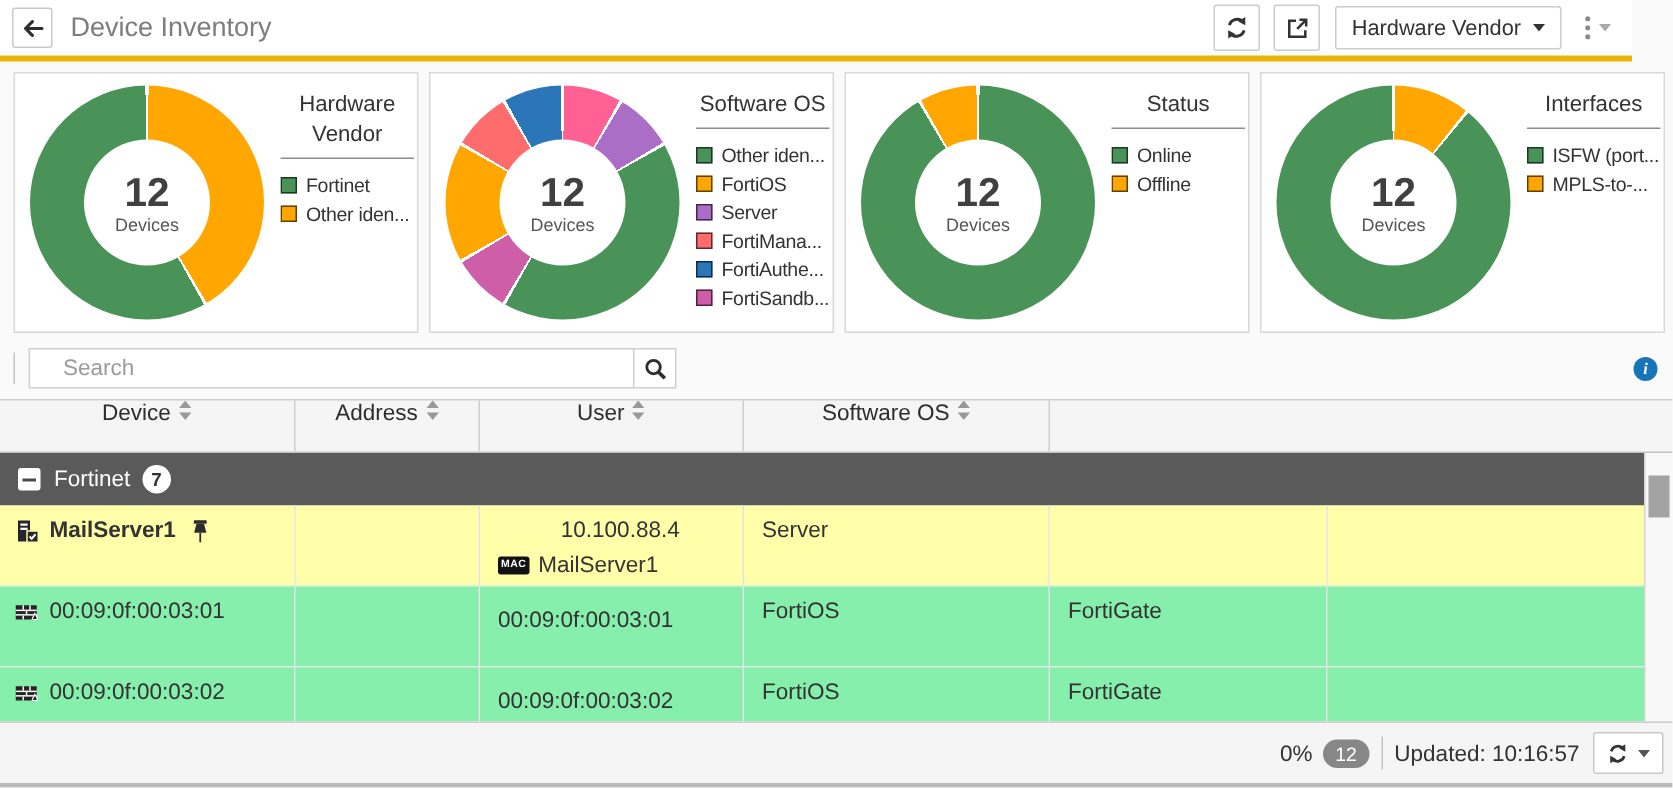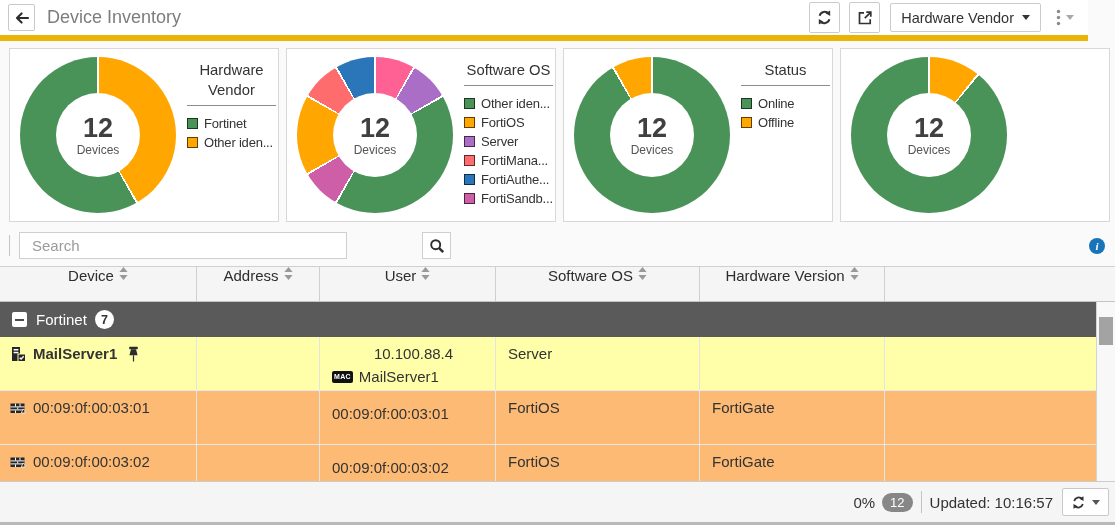--- a/index.html
+++ b/index.html
@@ -1,21 +1,21 @@
 <!DOCTYPE html>
 <html><head>
 <meta charset="utf-8">
 <style>
   * { margin:0; padding:0; box-sizing:border-box; }
   html,body { width:1115px; height:525px; overflow:hidden; }
   body { font-family:"Liberation Sans", sans-serif; background:#fafafa; color:#333; position:relative; }
 
   
   .topbar { position:absolute; top:0; left:0; width:1088px; height:41px; background:#fff;
-            border-bottom:6px solid #eab308; display:flex; align-items:center; padding:0 12px 0 8px;justify-content:center; }
+            border-bottom:4px solid #eab308; display:flex; align-items:center; padding:0 12px 0 8px;justify-content:center; }
   .back-btn { width:27px; height:27px; border:1px solid #c9c9c9; border-radius:2px; background:#fff;
               display:flex; align-items:center; justify-content:center; }
   .page-title { margin-left:12px; font-size:18px; color:#7d7d7d; }
   .tb-spacer { flex:1; }
   .icon-btn { width:31px; height:31px; border:1px solid #cccccc; border-radius:2px; background:#fff;
               display:flex; align-items:center; justify-content:center; margin-left:9px; }
   .dd-btn { height:29px; border:1px solid #cccccc; border-radius:2px; background:#fff; margin-left:10px;
             display:flex; align-items:center; padding:0 10px; font-size:14.5px; color:#333; }
   .caret { width:0; height:0; border-left:4.5px solid transparent; border-right:4.5px solid transparent;
            border-top:5.5px solid #333; display:inline-block; margin-left:8px; }
@@ -32,22 +32,22 @@
   .hole .lbl { font-size:12px; color:#555; margin-top:1px; }
   .legend { position:absolute; left:177px; right:2px; top:8px; }
   .legend-title { text-align:center; font-size:14.8px; color:#333; padding:3px 0 5px; border-bottom:1px solid #8c8c8c; line-height:20px; }
   .legend-items { margin-top:8px; }
   .legend-item { display:flex; align-items:center; height:19px; white-space:nowrap; overflow:hidden; }
   .swatch { width:11px; height:11px; border:1.5px solid rgba(0,0,0,0.62); margin-right:6px; flex:none; }
   .legend-item span.txt { font-size:13px; color:#333; letter-spacing:-0.2px; }
 
   
   .grip { position:absolute; left:9px; top:235px; width:1px; height:21px; background:#c4c4c4; }
-  .search-input { position:absolute; left:19px; top:232px; width:328px; height:27px; border:1px solid #cfcfcf;
-                  border-radius:0; background:#fff; font-size:15px; color:#333; padding:0 12px; outline:none;
+  .search-input { position:absolute; left:19px; top:232px; width:404px; height:27px; border:1px solid #cfcfcf;
+                  border-radius:0; background:#fff; font-size:15px; color:#333; padding:0 22px; outline:none;
                   font-family:"Liberation Sans", sans-serif; }
   .search-input::placeholder { color:#9b9b9b; }
   .search-btn { position:absolute; left:422px; top:232px; width:29px; height:27px; border:1px solid #cfcfcf;
                 background:#fff; display:flex; align-items:center; justify-content:center; }
   .info-icon { position:absolute; left:1089px; top:238px; width:16px; height:16px; border-radius:50%;
                background:#1874b8; color:#fff; font-size:11px; font-weight:bold; font-family:"Liberation Serif", serif;
                display:flex; align-items:center; justify-content:center; font-style:italic; }
 
   
   .thead { position:absolute; top:266px; left:0; width:1115px; height:36px; background:#f5f5f5;
@@ -57,21 +57,21 @@
   .th:last-child { border-right:none; }
   .th svg { margin-left:5px; }
   .tbody { position:absolute; top:302px; left:0; width:1096px; height:179px; overflow:hidden; background:#fafafa; }
   .group-row { height:35px; background:#5a5a5a; display:flex; align-items:center; padding-left:12px; }
   .minus-box { width:15px; height:15px; background:#fff; border-radius:2px; position:relative; }
   .minus-box::after { content:""; position:absolute; left:3px; top:6.5px; width:9px; height:2px; background:#4a4a4a; }
   .group-label { color:#fff; font-size:15px; margin-left:9px; }
   .group-badge { width:19px; height:19px; border-radius:50%; background:#fff; color:#333; font-size:12.5px; font-weight:bold;
                  display:flex; align-items:center; justify-content:center; margin-left:8px; }
   .trow { display:grid; grid-template-columns:197px 123px 176px 204px 185px 211px; height:54px;
-          background:#fdba74; border-bottom:1px solid #e8e8e8; }
+          background:#86efac; border-bottom:1px solid #e8e8e8; }
   .trow.hl { background:#ffffaa; }
   .td { padding:8px 0 0 12px; border-right:1px solid #e4e4e4; font-size:15px; color:#333; overflow:hidden; }
   .td:last-child { border-right:none; }
   .td-device { display:flex; align-items:flex-start; padding-left:10px; }
   .td-device svg { margin-top:1px; flex:none; }
   .dev-name { margin-left:7px; line-height:17px; }
   .dev-name.bold { font-weight:bold; }
   .pin { margin-left:10px; margin-top:0; }
   .addr-line { line-height:17px;text-align:center; }
   .addr-line2 { margin-top:6px; display:flex; align-items:center; line-height:17px; }
@@ -214,20 +214,33 @@
       </div>
     </div>
   </div>
   <div class="card">
     <div class="donut" style="background: conic-gradient(rgb(255, 255, 255) 0deg, rgb(255, 255, 255) 0.8deg, rgb(255, 166, 0) 0.8deg, rgb(255, 166, 0) 38.2deg, rgb(255, 255, 255) 38.2deg, rgb(255, 255, 255) 39deg, rgb(255, 255, 255) 39deg, rgb(255, 255, 255) 39.8deg, rgb(73, 146, 88) 39.8deg, rgb(73, 146, 88) 359.2deg, rgb(255, 255, 255) 359.2deg, rgb(255, 255, 255) 360deg);">
       <div class="hole">
         <div class="num">12</div>
         <div class="lbl">Devices</div>
       </div>
     </div>
+    <div class="legend">
+      <div class="legend-title">Interfaces</div>
+      <div class="legend-items">
+        <div class="legend-item">
+            <span class="swatch" style="background: rgb(73, 146, 88);"></span>
+            <span class="txt">ISFW (port...</span>
+          </div>
+        <div class="legend-item">
+            <span class="swatch" style="background: rgb(255, 166, 0);"></span>
+            <span class="txt">MPLS-to-...</span>
+          </div>
+      </div>
+    </div>
   </div>
 </div>
 
 <div class="grip"></div>
 <input class="search-input" type="text" placeholder="Search" style="">
 <div class="search-btn">
   <svg width="16" height="16" viewBox="0 0 16 16">
     <circle cx="6.7" cy="6.7" r="4.5" stroke="#2d2d2d" stroke-width="1.9" fill="none"></circle>
     <line x1="10.1" y1="10.1" x2="14.2" y2="14.2" stroke="#2d2d2d" stroke-width="2.4"></line>
   </svg>
@@ -251,27 +264,20 @@
     </div>
   <div class="th">
       <span>User</span>
       <svg width="9" height="13" viewBox="0 0 9 13">
         <polygon points="4.5,0 8.6,5 0.4,5" fill="#999"></polygon>
         <polygon points="4.5,13 8.6,8 0.4,8" fill="#999"></polygon>
       </svg>
     </div>
   <div class="th">
       <span>Software OS</span>
-      <svg width="9" height="13" viewBox="0 0 9 13">
-        <polygon points="4.5,0 8.6,5 0.4,5" fill="#999"></polygon>
-        <polygon points="4.5,13 8.6,8 0.4,8" fill="#999"></polygon>
-      </svg>
-    </div>
-  <div class="th">
-      <span>Hardware Version</span>
       <svg width="9" height="13" viewBox="0 0 9 13">
         <polygon points="4.5,0 8.6,5 0.4,5" fill="#999"></polygon>
         <polygon points="4.5,13 8.6,8 0.4,8" fill="#999"></polygon>
       </svg>
     </div>
   <div class="th"></div>
 </div>
 
 <div class="tbody">
   <div class="group-row">

